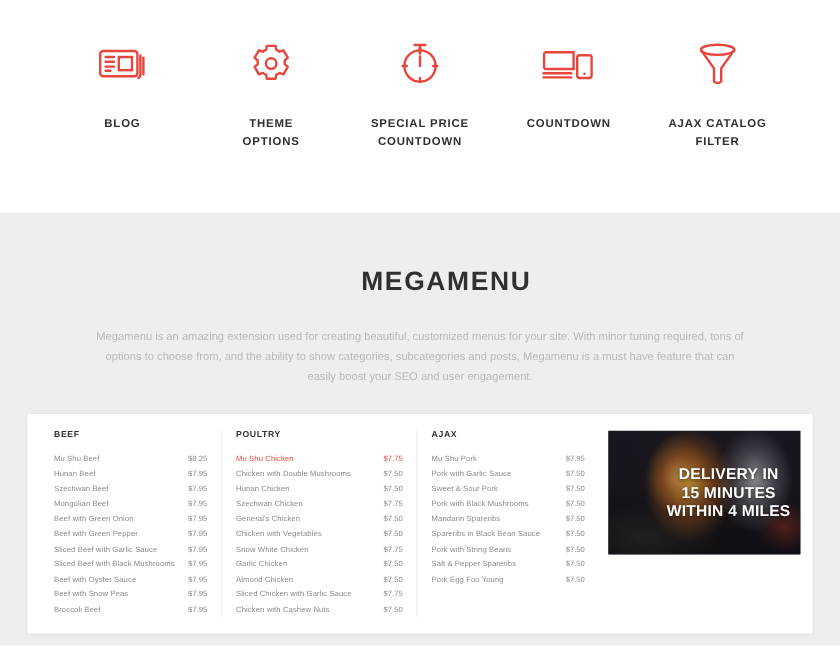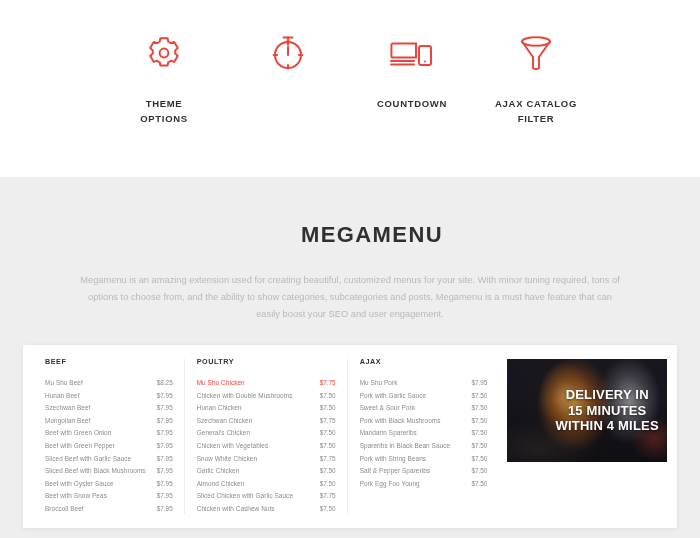--- a/index.html
+++ b/index.html
@@ -155,20 +155,35 @@
     text-align: center;
     text-shadow: 0 1px 3px rgba(0,0,0,0.55);
   }
   .promo-text span { display: block; white-space: nowrap; padding-left: 40px; }
 </style>
 </head>
 <body>
 
 <div class="features">
 
+  <div class="feature">
+    <div class="feature-icon">
+      <svg width="42" height="32" viewBox="0 0 42 32">
+        <rect x="2.5" y="5.5" width="31" height="21" rx="2.5" fill="none" stroke="#e8453c" stroke-width="2"></rect>
+        <rect x="18" y="10.5" width="11" height="11" fill="none" stroke="#e8453c" stroke-width="2"></rect>
+        <line x1="7" y1="10.5" x2="14" y2="10.5" stroke="#e8453c" stroke-width="2" stroke-linecap="round"></line>
+        <line x1="7" y1="14.5" x2="14" y2="14.5" stroke="#e8453c" stroke-width="2" stroke-linecap="round"></line>
+        <line x1="7" y1="18.5" x2="14" y2="18.5" stroke="#e8453c" stroke-width="2" stroke-linecap="round"></line>
+        <line x1="7" y1="22" x2="11" y2="22" stroke="#e8453c" stroke-width="2" stroke-linecap="round"></line>
+        <path d="M36 8.5 v17 a2.5 2.5 0 0 1 -2.5 2.5" fill="none" stroke="#e8453c" stroke-width="2"></path>
+        <path d="M38.5 11 v14" fill="none" stroke="#e8453c" stroke-width="2" stroke-linecap="round"></path>
+      </svg>
+    </div>
+    <div class="feature-label">BLOG</div>
+  </div>
 
   <div class="feature">
     <div class="feature-icon">
       <svg width="36" height="36" viewBox="0 0 36 36">
         <path d="M14.4 3.2 h7.2 l0.7 3.4 a11.5 11.5 0 0 1 2.6 1.5 l3.3 -1.2 l3.6 6.2 l-2.6 2.3 a11.5 11.5 0 0 1 0 3 l2.6 2.3 l-3.6 6.2 l-3.3 -1.2 a11.5 11.5 0 0 1 -2.6 1.5 l-0.7 3.4 h-7.2 l-0.7 -3.4 a11.5 11.5 0 0 1 -2.6 -1.5 l-3.3 1.2 l-3.6 -6.2 l2.6 -2.3 a11.5 11.5 0 0 1 0 -3 l-2.6 -2.3 l3.6 -6.2 l3.3 1.2 a11.5 11.5 0 0 1 2.6 -1.5 Z" fill="none" stroke="#e8453c" stroke-width="2" stroke-linejoin="round"></path>
         <circle cx="18" cy="18" r="4.4" fill="none" stroke="#e8453c" stroke-width="2"></circle>
       </svg>
     </div>
     <div class="feature-label">THEME
 OPTIONS</div>
@@ -180,20 +195,22 @@
         <circle cx="17" cy="21" r="13" fill="none" stroke="#e8453c" stroke-width="2"></circle>
         <line x1="17" y1="3.5" x2="17" y2="8" stroke="#e8453c" stroke-width="2" stroke-linecap="round"></line>
         <line x1="12.5" y1="3.5" x2="21.5" y2="3.5" stroke="#e8453c" stroke-width="2" stroke-linecap="round"></line>
         <line x1="17" y1="13" x2="17" y2="21" stroke="#e8453c" stroke-width="2" stroke-linecap="round"></line>
         <line x1="17" y1="6.2" x2="17" y2="10.5" stroke="#e8453c" stroke-width="2.4" stroke-linecap="round"></line>
         <line x1="2.6" y1="21" x2="6" y2="21" stroke="#e8453c" stroke-width="2" stroke-linecap="round"></line>
         <line x1="28" y1="21" x2="31.4" y2="21" stroke="#e8453c" stroke-width="2" stroke-linecap="round"></line>
         <line x1="17" y1="31" x2="17" y2="34.4" stroke="#e8453c" stroke-width="2" stroke-linecap="round"></line>
       </svg>
     </div>
+    <div class="feature-label">SPECIAL PRICE
+COUNTDOWN</div>
   </div>
 
   <div class="feature">
     <div class="feature-icon">
       <svg width="46" height="32" viewBox="0 0 46 32">
         <path d="M4 6.5 h23 v14 h-23 a1.6 1.6 0 0 1 -1.6 -1.6 v-10.8 a1.6 1.6 0 0 1 1.6 -1.6 Z" fill="none" stroke="#e8453c" stroke-width="2"></path>
         <line x1="2" y1="24" x2="25" y2="24" stroke="#e8453c" stroke-width="2" stroke-linecap="round"></line>
         <line x1="2" y1="27.5" x2="25" y2="27.5" stroke="#e8453c" stroke-width="2" stroke-linecap="round"></line>
         <rect x="30" y="9" width="12" height="19" rx="2" fill="none" stroke="#e8453c" stroke-width="2"></rect>
         <circle cx="36" cy="24.5" r="1" fill="#e8453c"></circle>

